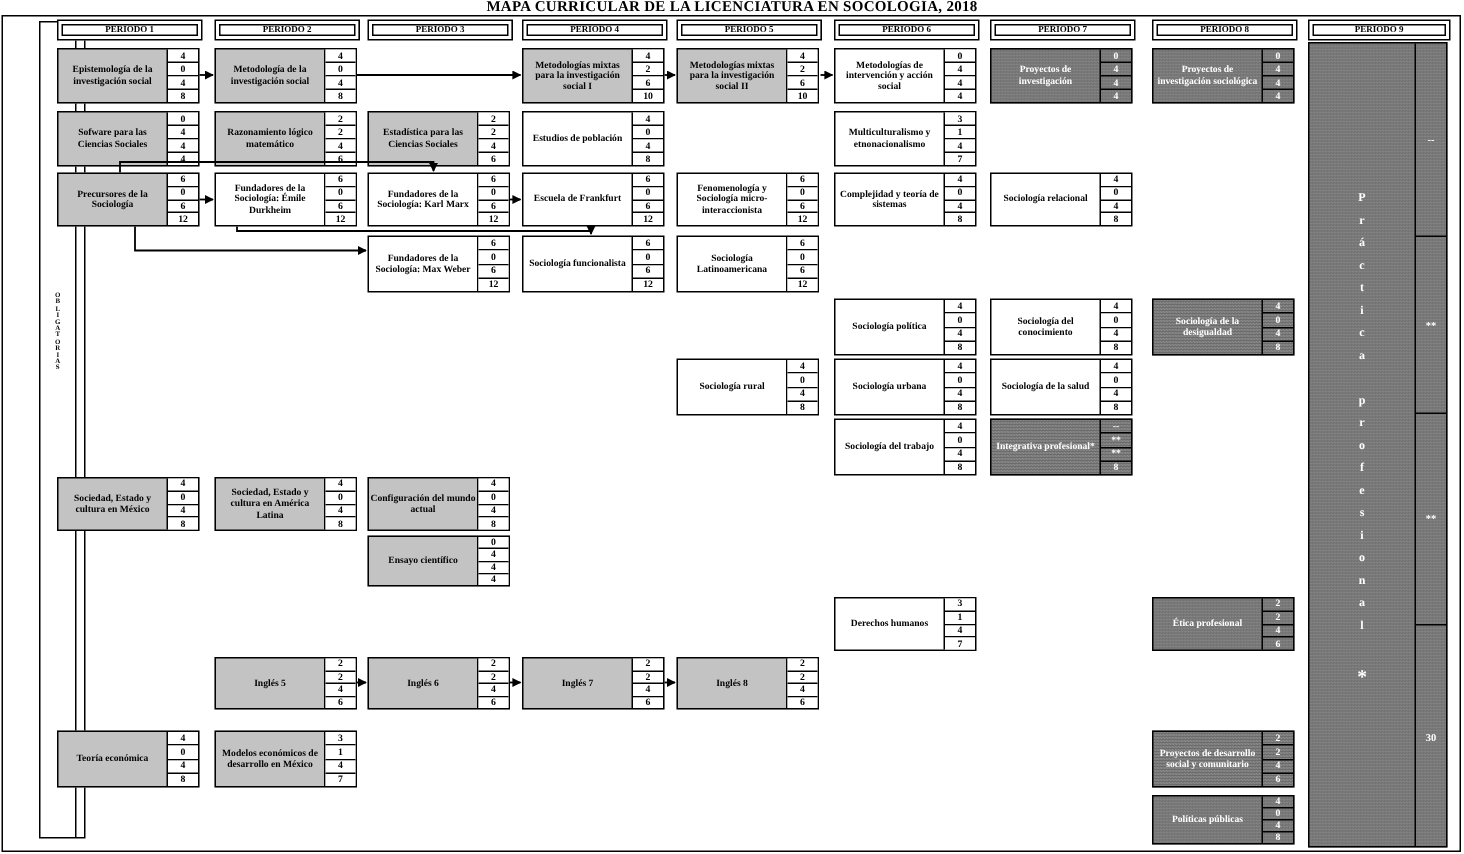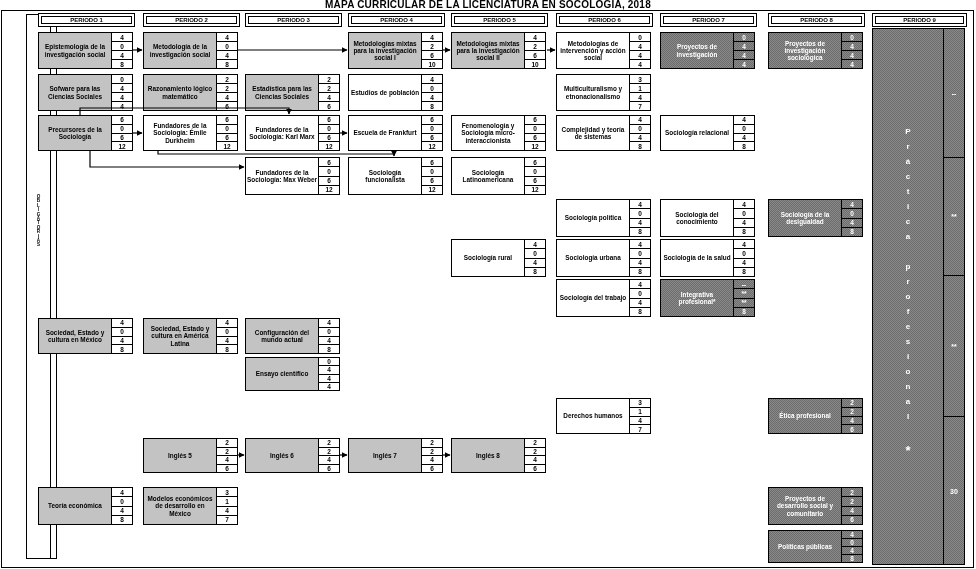--- a/index.html
+++ b/index.html
@@ -1,17 +1,17 @@
 <!DOCTYPE html>
 <html><head>
 <meta charset="utf-8">
 <style>
   html,body{margin:0;padding:0;background:#fff;}
   .stage{position:relative;width:976px;height:569px;background:#fff;
-         font-family:Liberation Sans, sans-serif;overflow:hidden;}
+         font-family:Liberation Serif, serif;overflow:hidden;}
   .frame{position:absolute;left:1px;top:10px;width:971px;height:556px;border:1px solid #000;}
   .map-title{position:absolute;top:-1px;left:0;width:976px;text-align:center;
              font-size:10px;font-weight:bold;color:#000;letter-spacing:.2px;}
   .period-header{position:absolute;background:#fff;border:1px solid #000;
                  box-shadow:inset 0 0 0 2px #fff, inset 0 0 0 3px #000;
                  display:flex;align-items:center;justify-content:center;
                  font-size:6px;font-weight:bold;color:#000;}
   .box{position:absolute;border:1.5px solid #000;display:flex;box-sizing:border-box;}
   .box .lbl{flex:1;display:flex;align-items:center;justify-content:center;
             text-align:center;font-size:6.4px;line-height:1.1;padding:0 1px;

